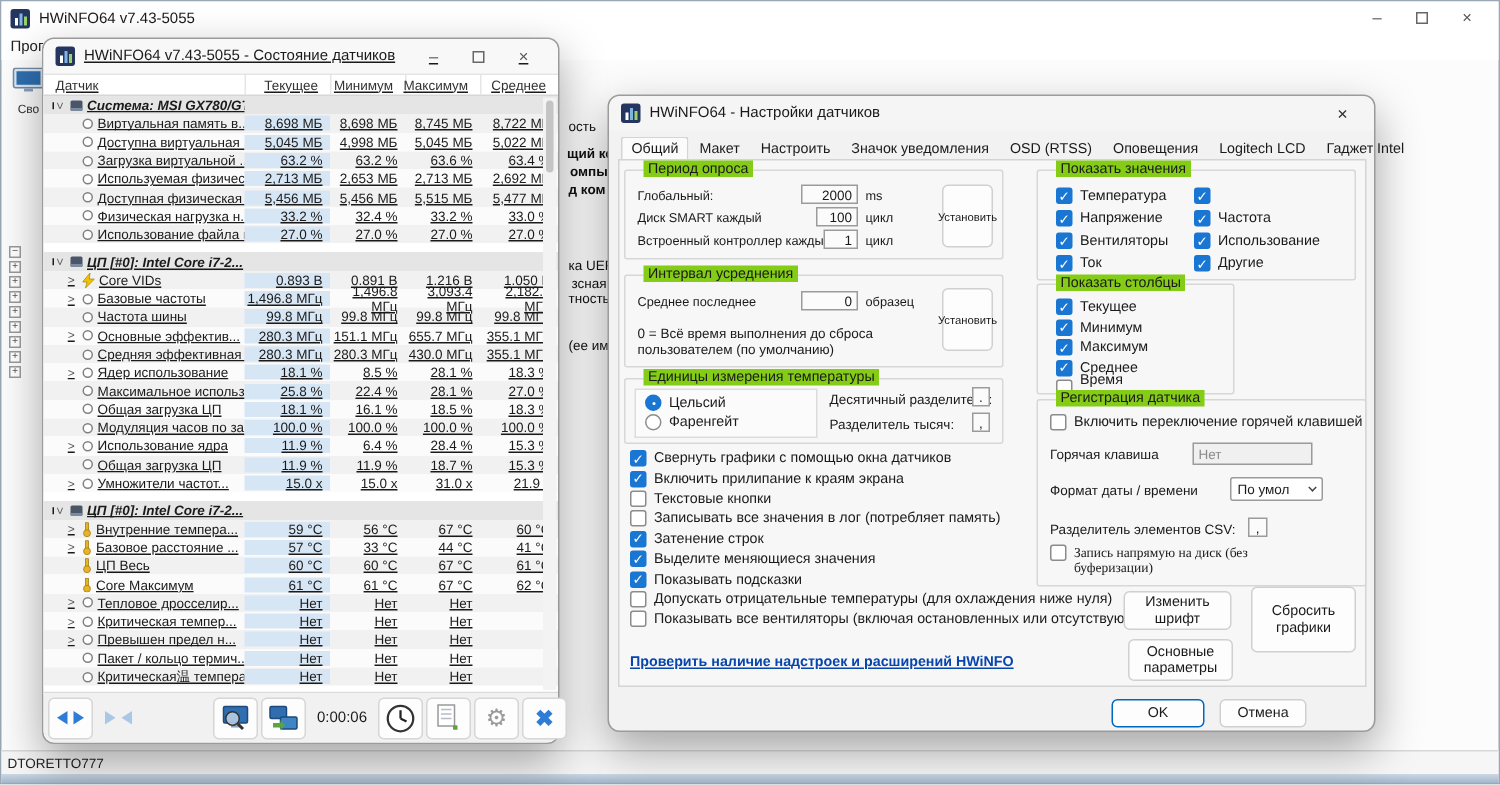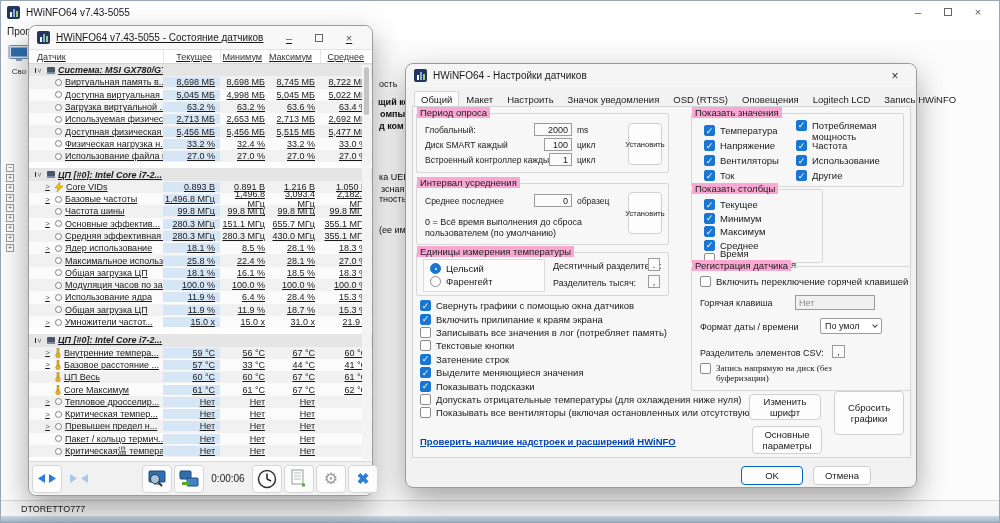--- a/index.html
+++ b/index.html
@@ -12,21 +12,21 @@
   .main-title { font-size:10px; color:#1a1a1a; }
   .main-controls { margin-left:auto; display:flex; align-items:center; }
   .wc { width:30px; height:20px; display:flex; align-items:center; justify-content:center; color:#555; font-size:11px; }
   .wc .maxbox { width:8px; height:8px; border:1px solid #666; }
   .main-menubar { position:absolute; top:22px; left:0; right:0; height:17px; background:#ffffff; font-size:10px; padding-left:6px; display:flex; align-items:center; color:#222; }
   .side-tool { position:absolute; top:44px; left:5px; width:26px; text-align:center; }
   .side-tool .lbl { font-size:8px; color:#333; margin-top:1px; }
   .tree-box { position:absolute; width:8px; height:8px; border:1px solid #9a9a9a; background:#fff; font-size:7px; line-height:6px; text-align:center; color:#555; }
   .bg-frag { position:absolute; font-size:9px; color:#111; white-space:nowrap; }
   .bg-frag.b { font-weight:bold; }
-  .main-statusbar { position:absolute; left:0; right:0; bottom:6px; height:16px; background:#f6f6f6; border-top:1px solid #d8d8d8; font-size:9px; display:flex; align-items:center; padding-left:20px; color:#222; }
+  .main-statusbar { position:absolute; left:0; right:0; bottom:6px; height:16px; background:#f6f6f6; border-top:1px solid #d8d8d8; font-size:9px; display:flex; align-items:center; padding-left:4px; color:#222; }
   .bottom-strip { position:absolute; left:0; right:0; bottom:0; height:6px; background:linear-gradient(#ccd8e4,#a2b5c9); }
 
   
   .win { position:absolute; background:#f5f5f5; border:1px solid #9b9b9b; border-radius:8px; box-shadow:0 12px 30px rgba(0,0,0,.35); }
   .titlebar { height:23px; display:flex; align-items:center; padding:0 8px; gap:6px; border-radius:8px 8px 0 0; background:#f8f8f8; }
   .titlebar .t { font-size:10px; color:#1a1a1a; white-space:nowrap; }
   .mini-logo { width:13px; height:13px; background:#24365e; border-radius:2px; display:flex; align-items:flex-end; justify-content:center; gap:1px; padding:2px 2px; flex:none; }
   .mini-logo i { display:block; width:2px; background:#fff; }
   .mini-logo i:nth-child(1){height:5px;background:#ffffff;}
   .mini-logo i:nth-child(2){height:8px;background:#7fb2e5;}
@@ -67,21 +67,21 @@
 
   
   #settings-win { left:405px; top:63px; width:512px; height:425px; background:#f2f2f2; }
   #settings-win .titlebar { background:#f5f5f5; }
   .dlg-close { margin-left:auto; width:26px; text-align:center; font-size:12px; color:#333; }
   #tabs { position:absolute; left:8px; top:27px; height:16px; display:flex; align-items:flex-end; }
   .tab { font-size:9.5px; padding:2px 6px; color:#1a1a1a; border:1px solid transparent; border-bottom:none; white-space:nowrap; }
   .tab.active { background:#fbfbfb; border-color:#d4d4d4; border-radius:2px 2px 0 0; }
   .tabpage { position:absolute; left:6px; top:42px; width:499px; height:352px; background:#f7f7f7; border:1px solid #d4d4d4; }
   .grp { position:absolute; border:1px solid #d7d7d7; border-radius:2px; }
-  .grp-title { position:absolute; top:-7px; left:0; background:#f9a8d4; padding:0 3px; font-size:9.5px; color:#1a1a1a; white-space:nowrap; }
+  .grp-title { position:absolute; top:-7px; left:12px; background:#84cc16; padding:0 3px; font-size:9.5px; color:#1a1a1a; white-space:nowrap; }
   .fld-label { position:absolute; font-size:8.5px; color:#1a1a1a; white-space:nowrap; }
   .inp { position:absolute; background:#fbfbfb; border:1px solid #9b9b9b; font-size:9px; display:flex; align-items:center; justify-content:flex-end; padding:0 3px; height:13px; }
   .inp.tiny { justify-content:center; padding:0; }
   .inp.disabled { background:#f0f0f0; color:#8a8a8a; justify-content:flex-start; }
   .btn { position:absolute; background:#fdfdfd; border:1px solid #d0d0d0; border-radius:4px; display:flex; align-items:center; justify-content:center; text-align:center; font-size:9.5px; color:#1a1a1a; line-height:1.2; }
   .btn.small { font-size:7.5px; padding:2px; }
   .btn.accent { border-color:#0067c0; }
   .check-item { display:flex; align-items:flex-start; gap:5px; }
   .cb { width:11px; height:11px; border:1px solid #8b8b8b; border-radius:2px; background:#fff; display:flex; align-items:center; justify-content:center; font-size:9px; color:#fff; flex:none; }
   .cb.on { background:#1976d2; border-color:#1976d2; }
@@ -615,21 +615,21 @@
     <span class="dlg-close">×</span>
   </div>
   <div id="tabs">
       <div class="tab active">Общий</div>
       <div class="tab">Макет</div>
       <div class="tab">Настроить</div>
       <div class="tab">Значок уведомления</div>
       <div class="tab">OSD (RTSS)</div>
       <div class="tab">Оповещения</div>
       <div class="tab">Logitech LCD</div>
-      <div class="tab">Запись HWiNFO</div>
+      <div class="tab">Гаджет Intel</div>
     </div>
   <div class="tabpage"></div>
 
   <div class="grp" style="left:10px; top:49px; width:253px; height:60px;">
     <span class="grp-title">Период опроса</span>
     <div id="polling-rows">
         <span class="fld-label" style="left: 8px; top: 11px;">Глобальный:</span>
         <div class="inp" style="left: 117px; top: 9px; width: 38px;">2000</div>
         <span class="fld-label" style="left: 160px; top: 11px;">ms</span>
         <span class="fld-label" style="left: 8px; top: 26px;">Диск SMART каждый</span>
@@ -675,25 +675,25 @@
       <label class="check-item">
         <span class="cb on">✓</span>
         <span class="cb-label">Свернуть графики с помощью окна датчиков</span>
       </label>
       <label class="check-item">
         <span class="cb on">✓</span>
         <span class="cb-label">Включить прилипание к краям экрана</span>
       </label>
       <label class="check-item">
         <span class="cb"></span>
-        <span class="cb-label">Записывать все значения в лог (потребляет память)</span>
+        <span class="cb-label">Текстовые кнопки</span>
       </label>
       <label class="check-item">
         <span class="cb"></span>
-        <span class="cb-label">Текстовые кнопки</span>
+        <span class="cb-label">Записывать все значения в лог (потребляет память)</span>
       </label>
       <label class="check-item">
         <span class="cb on">✓</span>
         <span class="cb-label">Затенение строк</span>
       </label>
       <label class="check-item">
         <span class="cb on">✓</span>
         <span class="cb-label">Выделите меняющиеся значения</span>
       </label>
       <label class="check-item">
@@ -713,21 +713,20 @@
 
   <div class="grp" style="left:285px; top:49px; width:213px; height:74px;">
     <span class="grp-title">Показать значения</span>
     <div id="show-values" style="position:absolute; left:12px; top:9px; display:grid; grid-template-columns:92px 112px; grid-auto-rows:15px; align-items:center;">
         <label class="check-item">
           <span class="cb on">✓</span>
           <span class="cb-label">Температура</span>
         </label>
         <label class="check-item">
           <span class="cb on">✓</span>
-          <span class="cb-label">Потребляемая мощность</span>
         </label>
         <label class="check-item">
           <span class="cb on">✓</span>
           <span class="cb-label">Напряжение</span>
         </label>
         <label class="check-item">
           <span class="cb on">✓</span>
           <span class="cb-label">Частота</span>
         </label>
         <label class="check-item">

